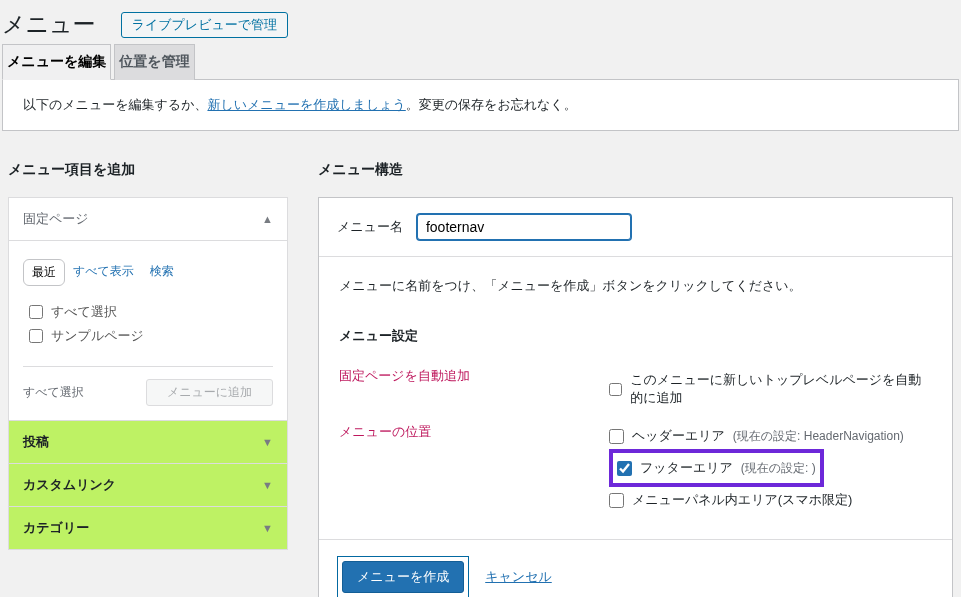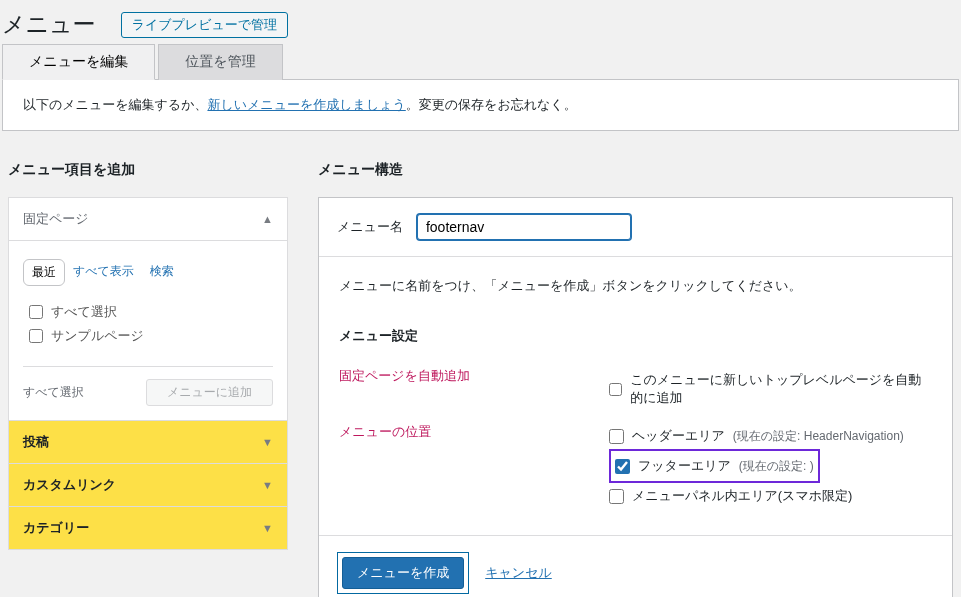--- a/index.html
+++ b/index.html
@@ -26,23 +26,23 @@
     }
     
     
     .nav-tabs {
       border-bottom: 1px solid #c3c4c7;
       display: flex;
       padding: 0;
       margin: 0;
     }
     .nav-tab {
-      padding: 8px 26px;
+      padding: 8px 4px;
       font-size: 14px;
-      font-weight: 400;
+      font-weight: 700;
       background: #dcdcde;
       border: 1px solid #c3c4c7;
       border-bottom: none;
       margin: 0 3px -1px 0;
       cursor: pointer;
       color: #50575e;
     }
     .nav-tab.active {
       background: #f0f0f1;
       border-bottom: 1px solid #f0f0f1;
@@ -62,21 +62,21 @@
     
     .columns { display: flex; gap: 30px; margin-top: 30px; padding: 0 6px; }
     .col-left { width: 280px; flex-shrink: 0; }
     .col-right { flex: 1; }
     .col-title { font-size: 14px; font-weight: 700; margin-bottom: 18px; }
     
     
     .accordion { border: 1px solid #dcdcde; }
     .acc-header {
       padding: 12px 14px;
-      background: #fde047;
+      background: #bef264;
       border-top: 1px solid #dcdcde;
       font-size: 13px;
       cursor: pointer;
       display: flex;
       justify-content: space-between;
       align-items: center;
       color: #1d2327;
       font-weight: 600;
     }
     .acc-header.open { background: #fff; color: #646970; font-weight: normal; }
@@ -128,21 +128,21 @@
     }
     .menu-body { padding: 20px; }
     .instruct { font-size: 13px; color: #1d2327; margin-bottom: 32px; }
     .settings-title { font-size: 13px; font-weight: 700; margin-bottom: 16px; margin-top: 16px; }
     .setting-row { display: flex; align-items: flex-start; padding: 6px 0; }
     .setting-label { width: 270px; font-size: 13px; color: #be185d; flex-shrink: 0; }
     .setting-value { font-size: 13px; }
     .loc-item { display: flex; align-items: center; gap: 8px; padding: 4px 0; }
     .loc-item input[type="checkbox"] { width: 15px; height: 15px; accent-color: #2271b1; }
     .loc-note { color: #646970; font-size: 12px; }
-    .highlight-red { border: 2px solid #6d28d9; padding: 2px 4px; display: inline-flex; }
+    .highlight-red { border: 4px solid #6d28d9; padding: 2px 4px; display: inline-flex; }
     .menu-footer {
       padding: 16px 18px;
       border-top: 1px solid #dcdcde;
       display: flex;
       align-items: center;
       gap: 16px;
     }
     .btn-primary {
       background: #2271b1;
       color: #fff;

